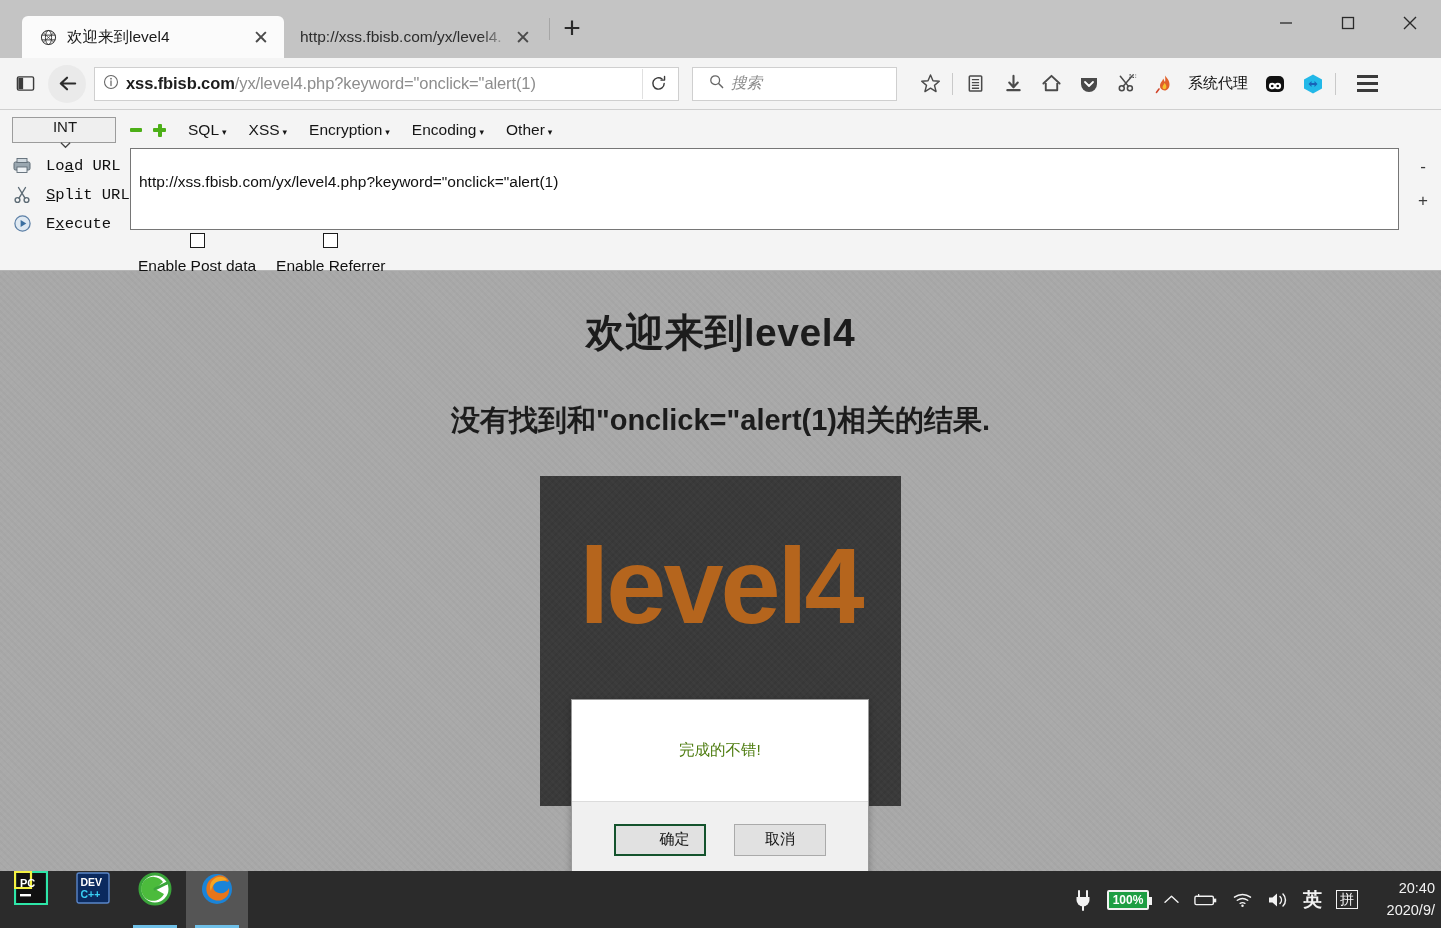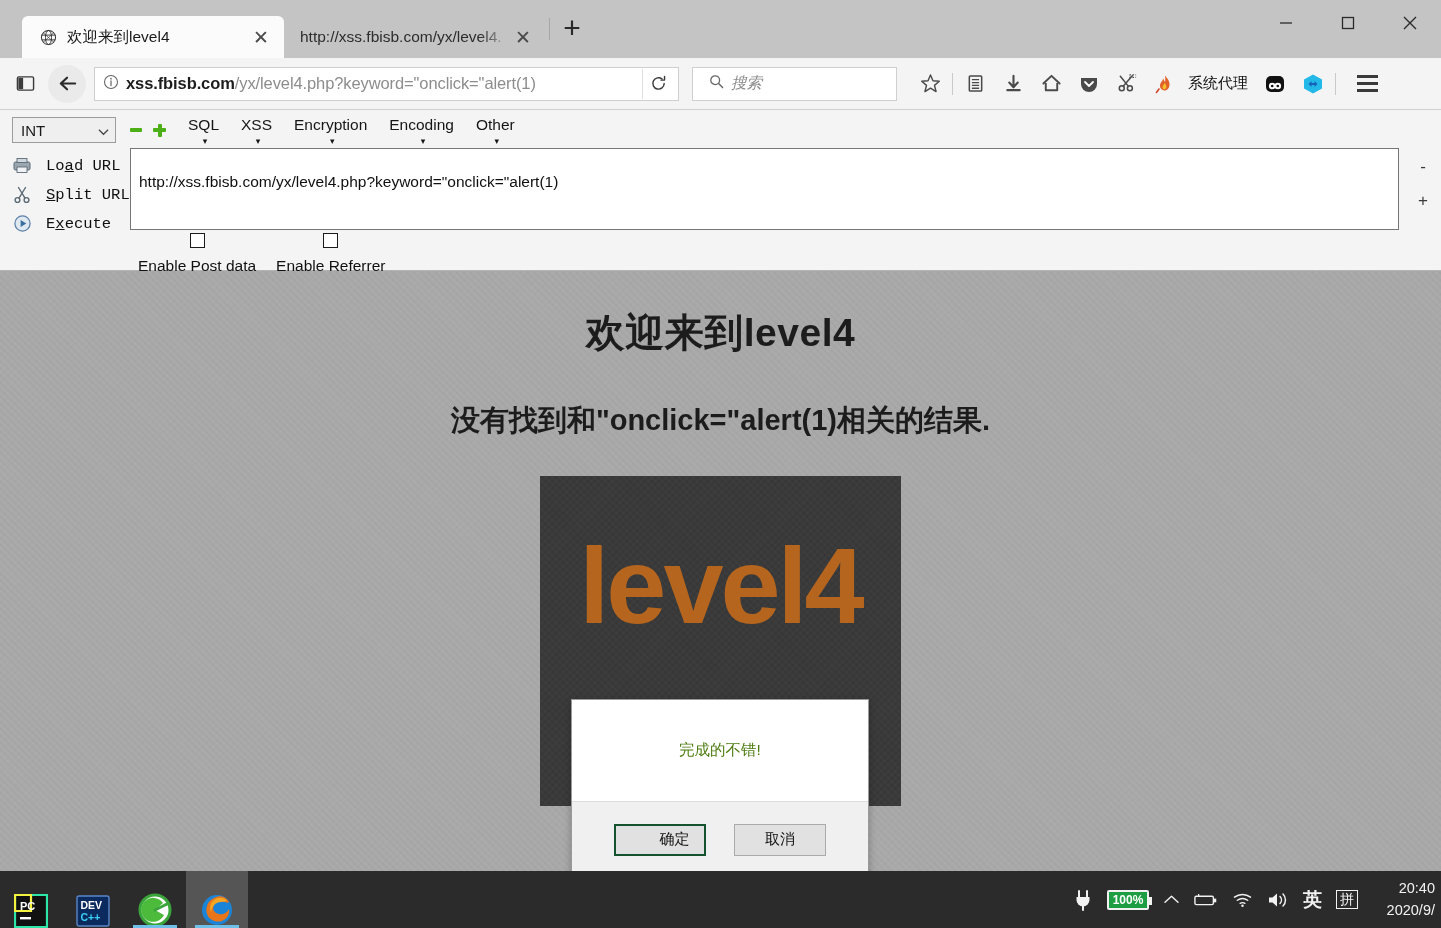--- a/index.html
+++ b/index.html
@@ -152,33 +152,33 @@
   }
   .hb-menurow {
     display: flex; align-items: center;
     height: 32px; padding-left: 12px; gap: 0;
   }
   .hb-select {
     width: 104px; height: 26px;
     border: 1px solid #9c9c9c; background: #efefef;
     display: flex; align-items: center; justify-content: space-between;
     padding: 0 6px 0 8px;
-    font-size: 15px; color: #1a1a1a;
+    font-size: 15px; color: #1a1a1a; flex-direction: column;
   }
   .hb-pm { display: flex; align-items: center; gap: 11px; margin-left: 14px; }
   .hb-minus { width: 12px; height: 4px; background: #4caf17; border-radius: 1px; display:block; }
   .hb-plus { position: relative; width: 13px; height: 13px; display:block; }
   .hb-plus::before, .hb-plus::after {
     content: ""; position: absolute; background: #4caf17; border-radius: 1px;
   }
   .hb-plus::before { left: 0; top: 4.5px; width: 13px; height: 4px; }
   .hb-plus::after { top: 0; left: 4.5px; width: 4px; height: 13px; }
   .hb-menu {
     font-size: 15.5px; color: #151515; margin-left: 22px;
-    display: flex; align-items: center; white-space: nowrap; flex-direction: column;
+    display: flex; align-items: center; white-space: nowrap;
   }
   .hb-caret { font-size: 9px; margin-left: 3px; position: relative; top: 2px; }
 
   .hb-body { display: flex; padding: 2px 0 0 0; }
   .hb-actions {
     width: 130px; flex: 0 0 130px;
     display: flex; flex-direction: column; padding-top: 3px;
   }
   .hb-action {
     height: 29px; display: flex; align-items: center; font-family: Liberation Mono, monospace;
@@ -289,21 +289,21 @@
   
   #taskbar {
     position: absolute; left: 0; top: 871px;
     width: 1441px; height: 57px;
     background: #2b2b2b;
     display: flex; align-items: center;
   }
   .tb-apps { display: flex; align-items: center; height: 57px; }
   .tb-app {
     width: 62px; height: 57px;
-    display: flex; align-items: flex-end; justify-content: center;
+    display: flex; align-items: flex-start; justify-content: center;
     position: relative;
   }
   .tb-app.running::after {
     content: ""; position: absolute; bottom: 0; left: 9px; right: 9px;
     height: 3px; background: #6fc0e8;
   }
   .tb-app.active { background: #555555; }
   .tb-tray {
     margin-left: auto; display: flex; align-items: center;
     height: 57px; padding-right: 4px; gap: 0;

